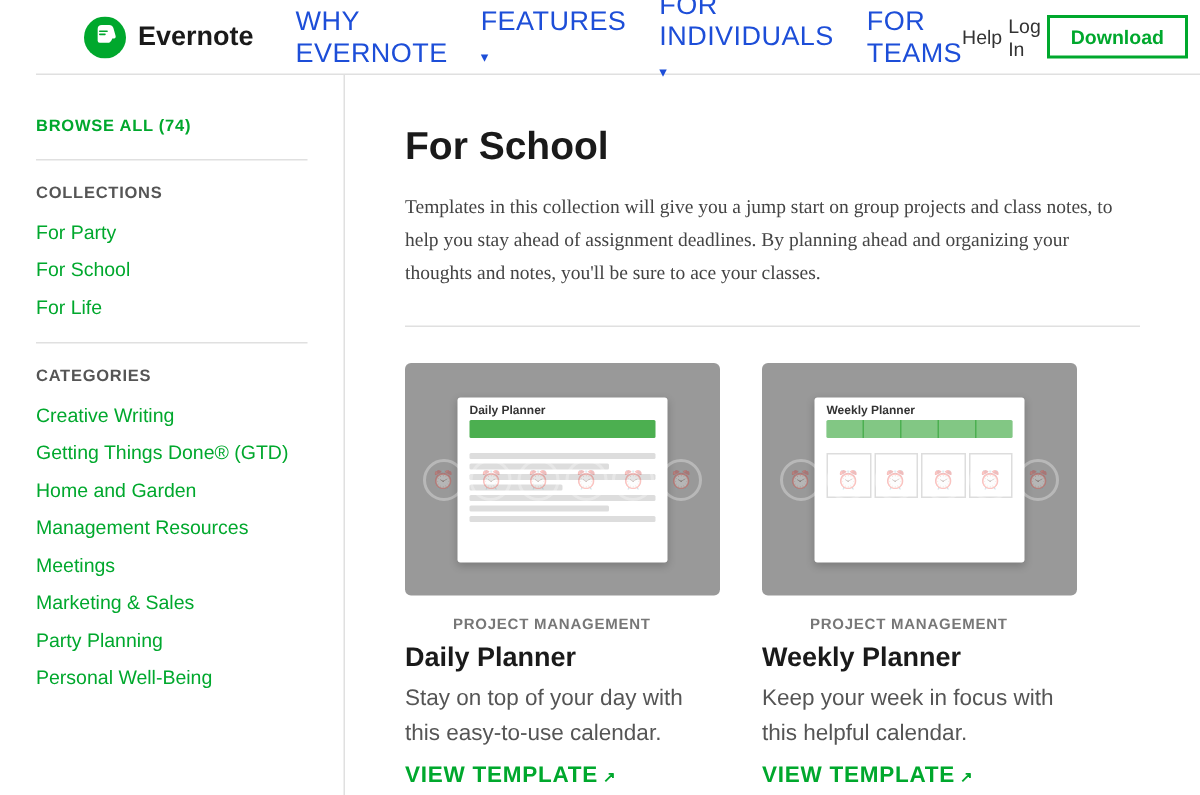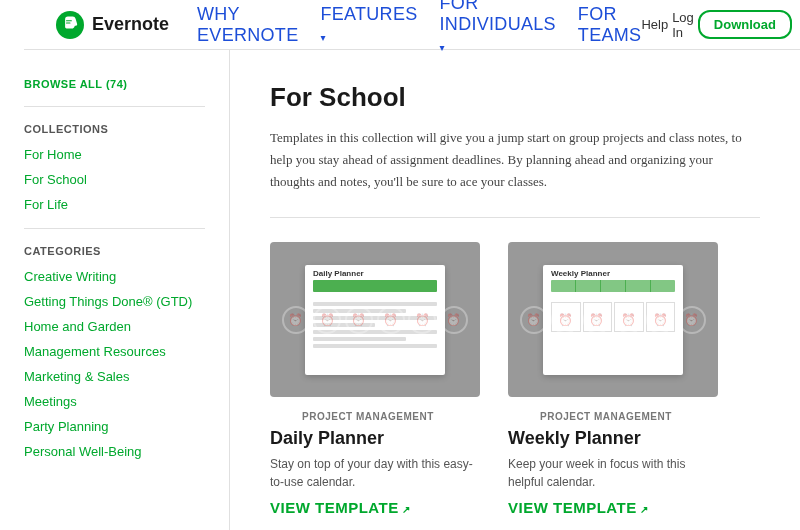--- a/index.html
+++ b/index.html
@@ -13,21 +13,21 @@
     .nav-left { display: flex; align-items: center; gap: 28px; }
     .nav-logo { display: flex; align-items: center; gap: 8px; font-size: 18px; font-weight: 700; color: #1a1a1a; }
     .nav-logo .logo-icon { width: 28px; height: 28px; }
     .nav-links { display: flex; gap: 22px; align-items: center; }
     .nav-links a { text-decoration: none; color: #1d4ed8; font-size: 18px; font-weight: 400; text-transform: uppercase; letter-spacing: 0.3px; }
     .nav-links a.has-arrow::after { content: ' ▾'; font-size: 10px; }
     .nav-right { display: flex; align-items: center; gap: 4px; }
     .nav-right a { text-decoration: none; color: #333; font-size: 13px; }
     .nav-download-btn {
       border: 2px solid #00a82d; color: #00a82d; background: transparent;
-      padding: 5px 14px; border-radius: 12px; font-size: 13px; font-weight: 600; cursor: pointer;
+      padding: 5px 14px; border-radius: 0; font-size: 13px; font-weight: 600; cursor: pointer;
     }
 
     
     .page-layout { display: flex; min-height: calc(100vh - 50px); }
 
     
     .sidebar { width: 230px; min-width: 230px; padding: 28px 24px; border-right: 1px solid #e0e0e0; }
     .browse-all { font-size: 11px; font-weight: 700; color: #00a82d; text-transform: uppercase; letter-spacing: 0.5px; margin-bottom: 6px; cursor: pointer; }
     .sidebar-divider { border: none; border-top: 1px solid #e0e0e0; margin: 16px 0; }
     .sidebar-section-title { font-size: 11px; font-weight: 700; text-transform: uppercase; letter-spacing: 0.5px; color: #555; margin-bottom: 12px; }
@@ -66,21 +66,21 @@
     }
     .card-bg-circles {
       position: absolute; width: 100%; height: 100%;
       display: flex; flex-wrap: wrap; justify-content: space-around; align-items: center;
       opacity: 0.3; padding: 10px;
     }
     .circle-icon { width: 28px; height: 28px; border: 2px solid #fff; border-radius: 50%; display: flex; align-items: center; justify-content: center; color: #fff; font-size: 12px; }
 
     .card-category { font-size: 10px; font-weight: 700; text-transform: uppercase; letter-spacing: 0.5px; color: #777; margin-bottom: 6px; padding-left: 32px; }
     .card-title { font-size: 18px; font-weight: 700; color: #1a1a1a; margin-bottom: 6px; }
-    .card-desc { font-size: 12px; color: #555; line-height: 1.5; margin-bottom: 8px; }
+    .card-desc { font-size: 15px; color: #555; line-height: 1.5; margin-bottom: 8px; }
     .card-link { font-size: 15px; font-weight: 700; color: #00a82d; text-transform: uppercase; letter-spacing: 0.5px; text-decoration: none; cursor: pointer; }
     .card-link::after { content: ' ↗'; font-size: 10px; }
   </style>
 </head>
 <body>
 
 <nav>
   <div class="nav-left">
     <div class="nav-logo">
       <svg class="logo-icon" viewBox="0 0 40 40" fill="none" xmlns="http://www.w3.org/2000/svg">
@@ -103,31 +103,31 @@
     <button class="nav-download-btn">Download</button>
   </div>
 </nav>
 
 <div class="page-layout">
 
   <aside class="sidebar">
     <div class="browse-all">Browse All (74)</div>
     <hr class="sidebar-divider">
     <div class="sidebar-section-title">Collections</div>
-    <a class="sidebar-link">For Home</a>
+    <a class="sidebar-link">For Party</a>
     <a class="sidebar-link">For School</a>
     <a class="sidebar-link">For Life</a>
     <hr class="sidebar-divider">
     <div class="sidebar-section-title">Categories</div>
     <a class="sidebar-link">Creative Writing</a>
     <a class="sidebar-link">Getting Things Done® (GTD)</a>
     <a class="sidebar-link">Home and Garden</a>
     <a class="sidebar-link">Management Resources</a>
+    <a class="sidebar-link">Meetings</a>
     <a class="sidebar-link">Marketing &amp; Sales</a>
-    <a class="sidebar-link">Meetings</a>
     <a class="sidebar-link">Party Planning</a>
     <a class="sidebar-link">Personal Well-Being</a>
   </aside>
 
   <main class="main-content">
     <div class="page-header">
       <h1 class="page-title">For School</h1>
       <p class="page-description">Templates in this collection will give you a jump start on group projects and class notes, to help you stay ahead of assignment deadlines. By planning ahead and organizing your thoughts and notes, you'll be sure to ace your classes.</p>
     </div>
     <hr class="section-divider">

